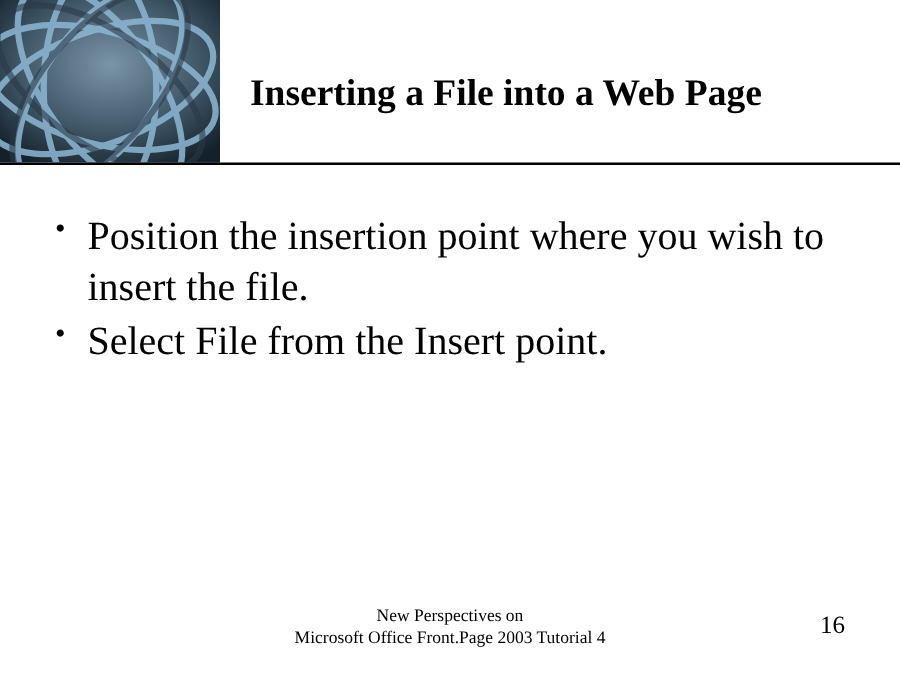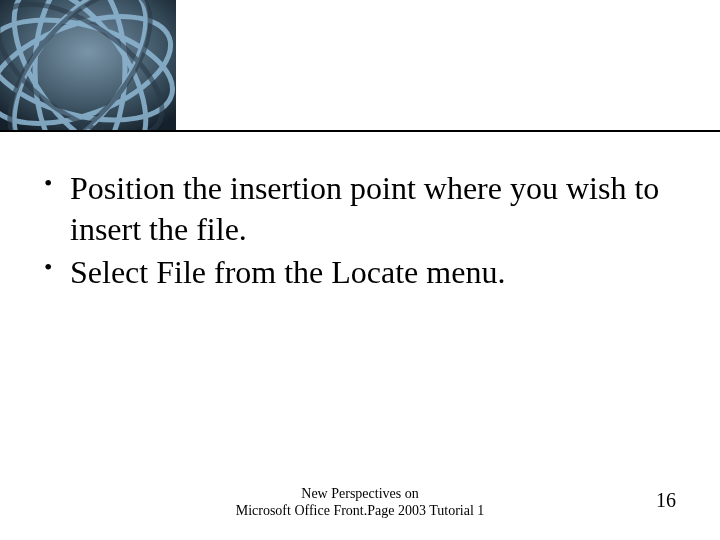--- a/index.html
+++ b/index.html
@@ -110,28 +110,29 @@
         <ellipse cx="80" cy="70" rx="95" ry="45" transform="rotate(55 80 70)"></ellipse>
         <ellipse cx="80" cy="70" rx="95" ry="45" transform="rotate(90 80 70)"></ellipse>
         <ellipse cx="80" cy="70" rx="95" ry="45" transform="rotate(125 80 70)"></ellipse>
       </g>
       <g fill="none" stroke="#2a3a48" stroke-width="5" opacity="0.6">
         <ellipse cx="80" cy="70" rx="95" ry="45" transform="rotate(35 80 70)"></ellipse>
         <ellipse cx="80" cy="70" rx="95" ry="45" transform="rotate(-50 80 70)"></ellipse>
       </g>
     </svg>
   </div>
+  <div class="title">Inserting a File into a Web Page</div>
 </div>
 <div class="title-rule"></div>
 
 <div class="body">
   <ul class="bullets">
     <li>Position the insertion point where you wish to insert the file.</li>
-    <li>Select File from the Locate menu.</li>
+    <li>Select File from the Insert point.</li>
   </ul>
 </div>
 
 <div class="footer">
   <div class="footer-text">New Perspectives on</div>
-  <div class="footer-text">Microsoft Office Front.Page 2003 Tutorial 1</div>
+  <div class="footer-text">Microsoft Office Front.Page 2003 Tutorial 4</div>
 </div>
 
 <div class="page-number">16</div>
 
 </body></html>

